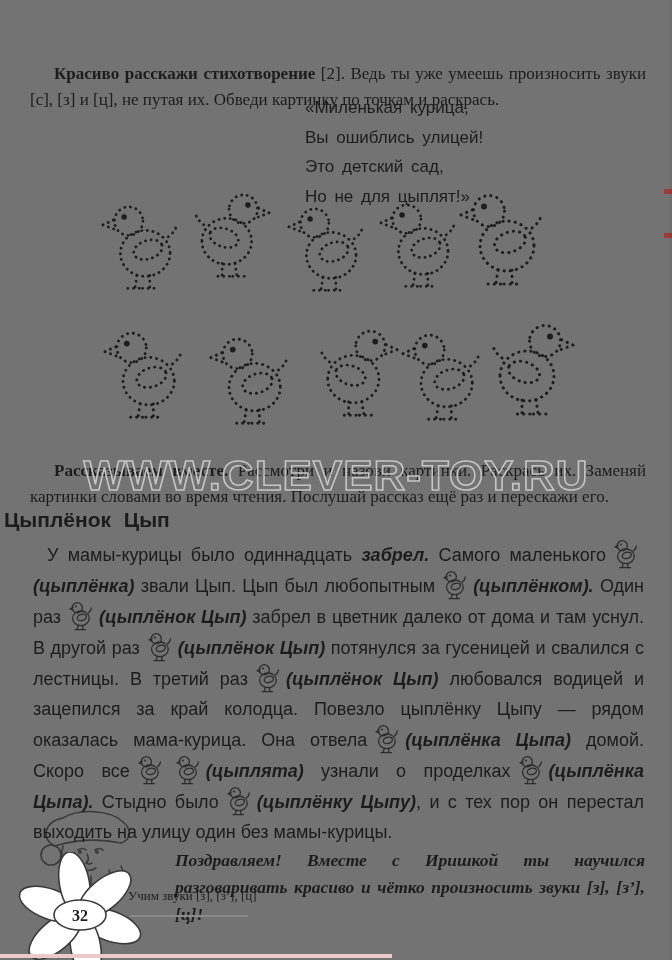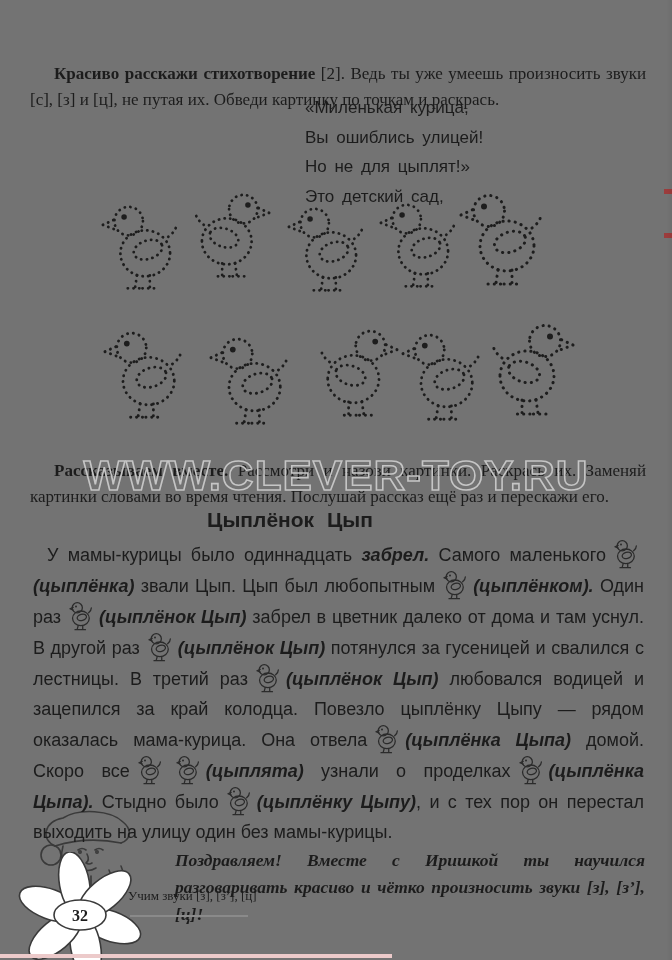--- a/index.html
+++ b/index.html
@@ -20,21 +20,21 @@
 
   .together{position:absolute;top:441px;left:30px;width:616px;
             font:17px/26px "Liberation Serif",serif;text-align:justify;text-indent:24px;}
   .together .lead{font-weight:bold;}
 
   .watermark{position:absolute;top:451px;left:0;width:672px;text-align:center;z-index:4;
              font-family:"Liberation Sans",sans-serif;font-weight:bold;font-size:44px;
              letter-spacing:1px;color:transparent;-webkit-text-stroke:1.6px #c5c5c5;
              transform:scaleY(0.95);pointer-events:none;}
 
-  .story-title{position:absolute;top:491px;left:12px;width:556px;text-align:center;z-index:2;
+  .story-title{position:absolute;top:491px;left:4px;width:556px;z-index:2;
                font:bold 21px "Liberation Sans",sans-serif;word-spacing:7px;}
 
   .story{position:absolute;top:521px;left:33px;width:611px;z-index:2;
          font:18px/30px "Liberation Sans",sans-serif;text-align:justify;text-indent:14px;}
   .story .bi{font-weight:bold;font-style:italic;}
   .inline-chick{display:inline-block;width:24px;height:30px;vertical-align:-8px;margin:0 7px;}
 
   .author{position:absolute;top:811px;right:38px;z-index:2;
           font:italic 18px "Liberation Sans",sans-serif;}
 
@@ -60,22 +60,22 @@
 </head>
 <body>
 
 <div class="page">
 
   <p class="instruction"><span class="lead">Красиво расскажи стихотворение</span><span> [2]. </span><span>Ведь ты уже умеешь произносить звуки [с], [з] и [ц], не путая их. Обведи картинку по точкам и раскрась.</span></p>
 
   <div class="poem-col right">
       <div>«Миленькая курица,</div>
       <div>Вы ошиблись улицей!</div>
+      <div>Это детский сад,</div>
       <div>Но не для цыплят!»</div>
-      <div>Это детский сад,</div>
     </div>
 
   <div class="dots-wrap">
     <svg width="485" height="252" viewBox="0 0 485 252">
       <defs>
         <g id="dc">
           <path class="dot" d="M1,27 L14,21 M1,27 L14,32"></path>
           <circle class="dot" cx="29" cy="23" r="15.5"></circle>
           <ellipse class="dot" cx="47" cy="58" rx="27" ry="25"></ellipse>
           <ellipse class="dot" cx="50" cy="54" rx="16" ry="10" transform="rotate(-18 50 54)"></ellipse>

